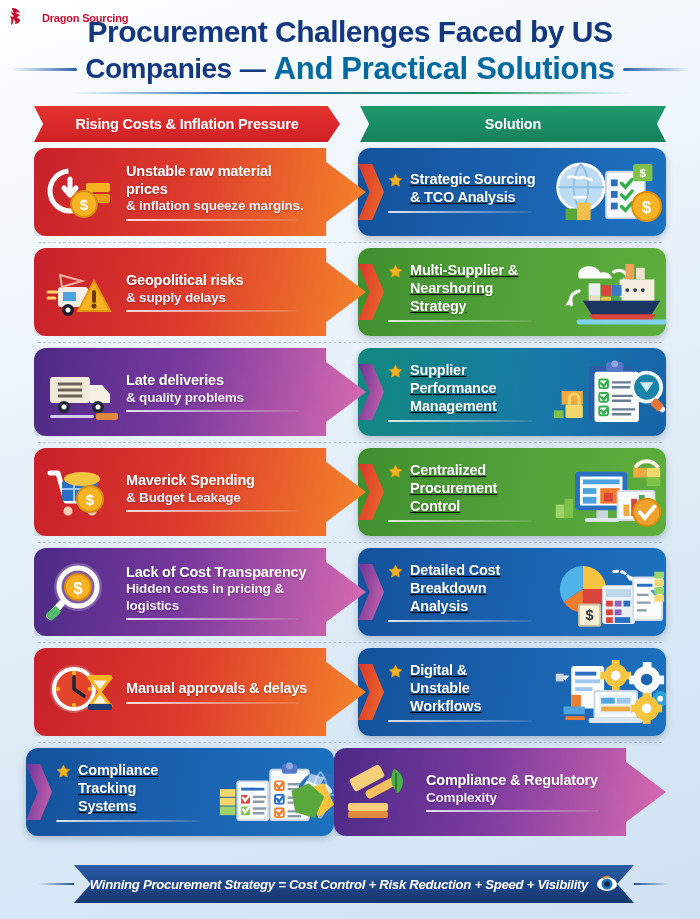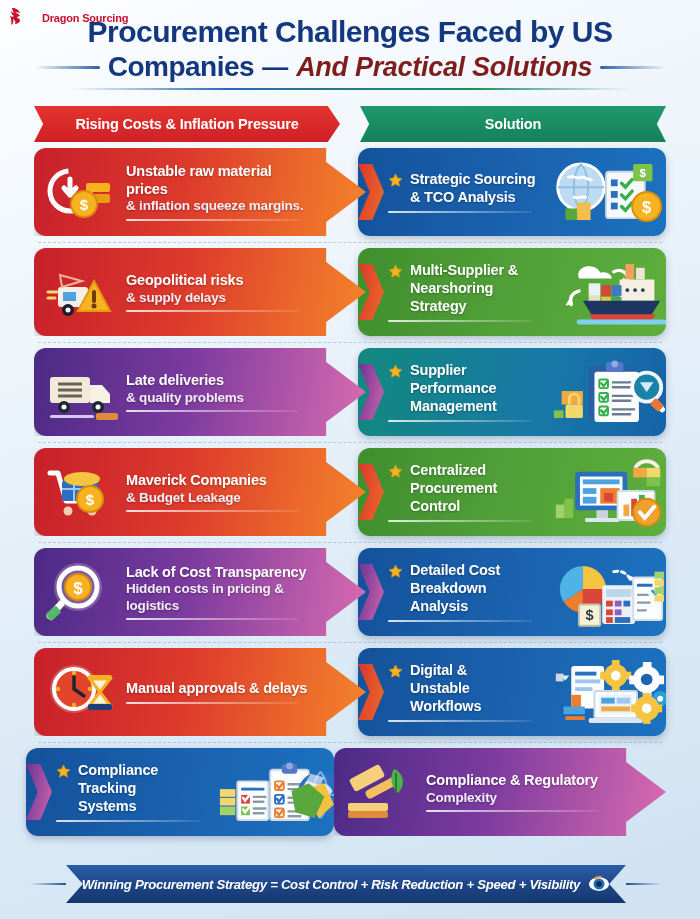--- a/index.html
+++ b/index.html
@@ -41,22 +41,22 @@
     height: 3px; width: 66px; flex: none;
     background: linear-gradient(90deg, rgba(20,56,127,0) 0%, #2f5fa8 100%);
     border-radius: 2px;
   }
   .title-rule.right {
     background: linear-gradient(90deg, #2f5fa8 0%, rgba(20,56,127,0) 100%);
   }
   .t2-word { font-size: 28px; font-weight: bold; color: #14387f; letter-spacing: -0.5px; }
   .t2-dash { font-size: 26px; font-weight: bold; color: #14387f; }
   .t2-italic {
-    font-size: 27px; font-weight: bold; color: #7f1d1d;
-    font-style: italic; letter-spacing: -0.3px;
+    font-size: 31px; font-weight: bold; color: #0369a1;
+    letter-spacing: -0.3px;
   }
   .title-underline {
     margin: 5px auto 0; width: 560px; height: 2px;
     background: linear-gradient(90deg, rgba(20,56,127,0) 0%, #2a68b5 28%, #1f8a5a 72%, rgba(20,56,127,0) 100%);
   }
 
   
   .ribbon-row {
     position: absolute; top: 106px; left: 34px;
     width: 632px; height: 36px;
@@ -104,20 +104,21 @@
     padding-left: 10px;
   }
   .c-red    { background: linear-gradient(100deg, #c7202b 0%, #dd3a2c 45%, #f4842a 100%); }
   .c-purple { background: linear-gradient(100deg, #4c2a86 0%, #7a3a9e 45%, #d96bb0 100%); }
 
   
   .solution {
     width: 308px; flex: none; margin-left: -8px; z-index: 1;
     border-radius: 12px;
     padding-left: 30px;
+    text-decoration: underline;
   }
   .s-blue  { background: linear-gradient(100deg, #14529b 0%, #1b63b0 55%, #1b72bf 100%); }
   .s-green { background: linear-gradient(100deg, #3f8f2f 0%, #52a038 50%, #5eae3d 100%); }
   .s-teal  { background: linear-gradient(100deg, #12897f 0%, #1878a8 60%, #1663a8 100%); }
 
   .notch {
     position: absolute; left: 0; top: 50%; transform: translateY(-50%);
     width: 26px; height: 56px; z-index: 3;
     background: linear-gradient(100deg, #d8372c, #ee6a2a);
     clip-path: polygon(0 0, 55% 0, 100% 50%, 55% 100%, 0 100%, 45% 50%);
@@ -143,21 +144,21 @@
   .underbar {
     margin-top: 4px; height: 2px; width: 92%;
     background: linear-gradient(90deg, rgba(255,255,255,.85) 0%, rgba(255,255,255,.08) 100%);
     border-radius: 1px;
   }
   .sol-head { display: flex; align-items: flex-start; gap: 7px; }
   .star { width: 15px; height: 15px; flex: none; margin-top: 2px; }
 
   
   .footer {
-    position: absolute; left: 30px; bottom: 16px;
+    position: absolute; left: 38px; bottom: 16px;
     width: 632px; height: 38px;
     display: flex; align-items: center; justify-content: center;
   }
   .f-rule {
     flex: none; width: 36px; height: 2px;
     background: linear-gradient(90deg, rgba(20,56,127,0), #24508f);
   }
   .f-rule.right { background: linear-gradient(90deg, #24508f, rgba(20,56,127,0)); }
   .f-band {
     flex: 1; height: 38px; position: relative;
@@ -367,21 +368,21 @@
           <path d="M6 14h8l8 28h30" stroke="#fff" stroke-width="5" fill="none" stroke-linecap="round" stroke-linejoin="round"></path>
           <rect x="18" y="22" width="36" height="20" rx="2" fill="#2b6fc4"></rect>
           <path d="M18 30h36M30 22v20M42 22v20" stroke="#9fc6ee" stroke-width="2"></path>
           <ellipse cx="38" cy="20" rx="18" ry="7" fill="#f5c542"></ellipse>
           <circle cx="24" cy="52" r="4.5" fill="#f3cdb4"></circle>
           <circle cx="48" cy="52" r="4.5" fill="#f3cdb4"></circle>
           <circle cx="46" cy="40" r="13" fill="#f6b221" stroke="#d98b0c" stroke-width="2"></circle>
           <text x="46" y="46" font-size="15" font-weight="bold" fill="#fff" text-anchor="middle">$</text>
         </svg>
       <div class="txt">
-        <div class="c-title">Maverick Companies</div>
+        <div class="c-title">Maverick Spending</div>
         <div class="c-sub">&amp; Budget Leakage</div>
         <div class="underbar"></div>
       </div>
     </div>
     <div class="card solution s-green">
       <div class="notch"></div>
       <div class="txt">
         <div class="sol-head">
           <svg class="star" viewBox="0 0 16 16">
               <path d="M8 1l2.1 4.3 4.7.7-3.4 3.3.8 4.7L8 11.8 3.8 14l.8-4.7L1.2 6l4.7-.7z" fill="#f5b324" stroke="#d99a0c" stroke-width=".7"></path>

